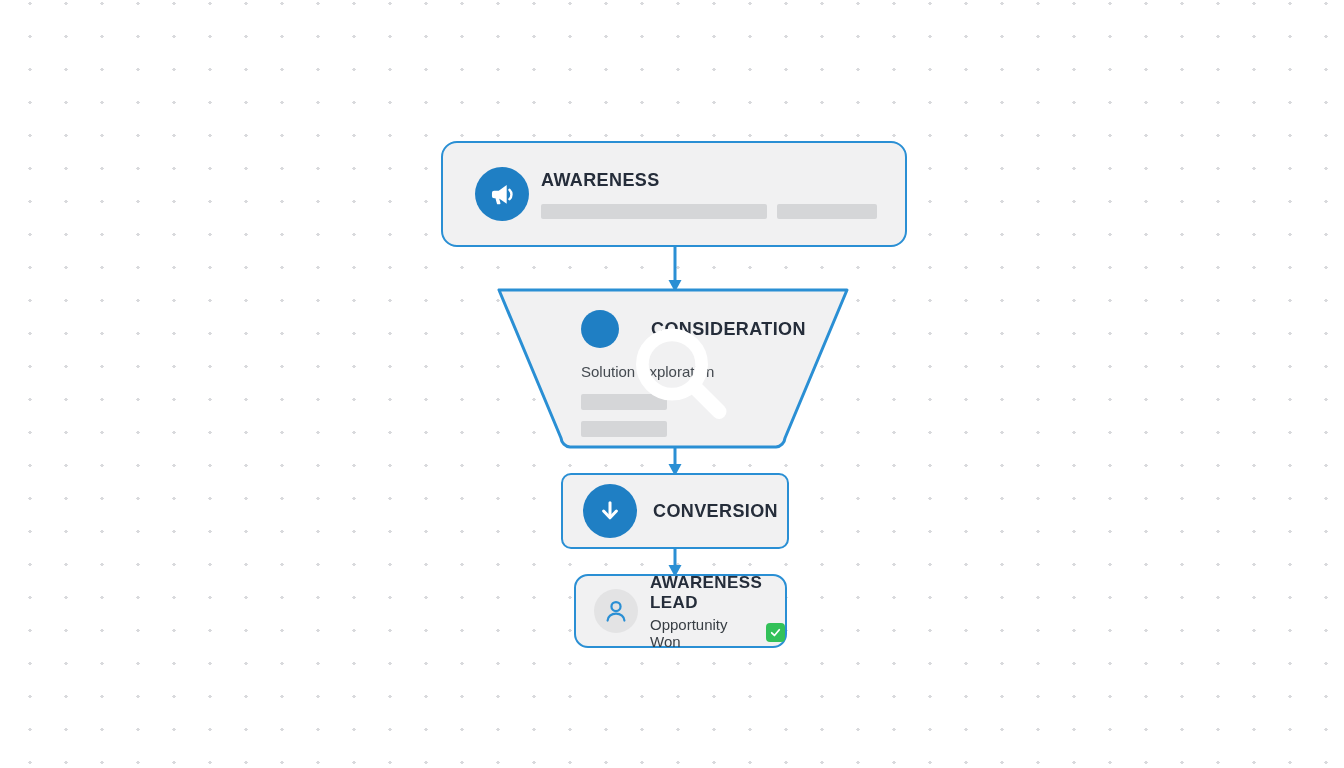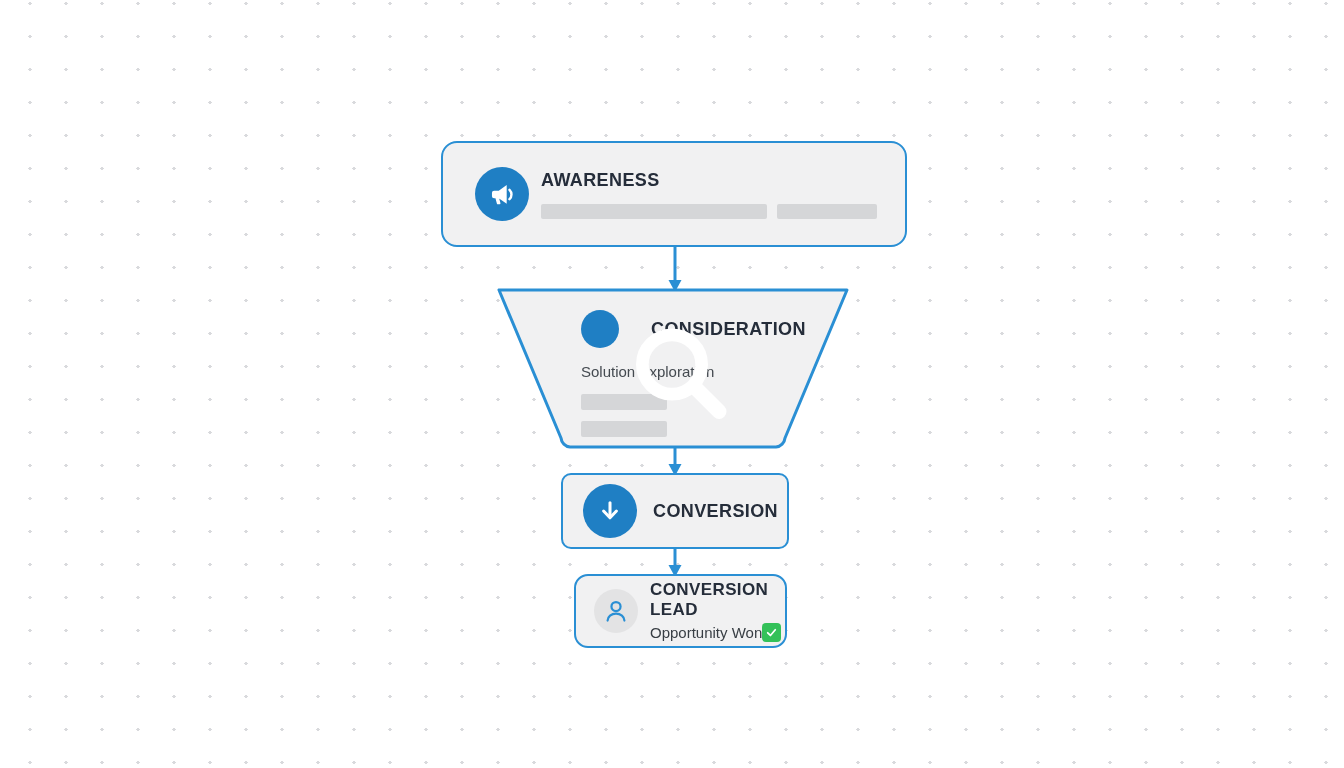--- a/index.html
+++ b/index.html
@@ -152,20 +152,21 @@
     border-radius: 50%;
     background: #e3e3e4;
     display: flex;
     align-items: center;
     justify-content: center;
     flex: none;
   }
   .lead-status-row {
     display: flex;
     align-items: center;
+    gap: 7px;
     margin-top: 3px;
   }
   .lead-status-text {
     font-size: 15px;
     color: #383e44;
   }
   .check-badge {
     width: 19px;
     height: 19px;
     background: #33c159;
@@ -251,21 +252,21 @@
   </svg>
 
   <div class="node" id="qualified-lead-node">
     <div class="avatar-circle">
       <svg width="28" height="28" viewBox="0 0 24 24" aria-hidden="true">
         <circle cx="12" cy="8.2" r="3.9" fill="none" stroke="#2a8fd4" stroke-width="1.9"></circle>
         <path d="M4.8 20.2 A7.2 6 0 0 1 19.2 20.2" fill="none" stroke="#2a8fd4" stroke-width="1.9" stroke-linecap="round"></path>
       </svg>
     </div>
     <div>
-      <div class="node-title">CONVERSION LEAD</div>
+      <div class="node-title">AWARENESS LEAD</div>
       <div class="lead-status-row">
         <span class="lead-status-text">Opportunity Won</span>
         <span class="check-badge">
           <svg width="13" height="13" viewBox="0 0 24 24" aria-hidden="true">
             <polyline points="5,12.5 10,17.5 19,7" fill="none" stroke="#ffffff" stroke-width="3.2" stroke-linecap="round" stroke-linejoin="round"></polyline>
           </svg>
         </span>
       </div>
     </div>
   </div>

